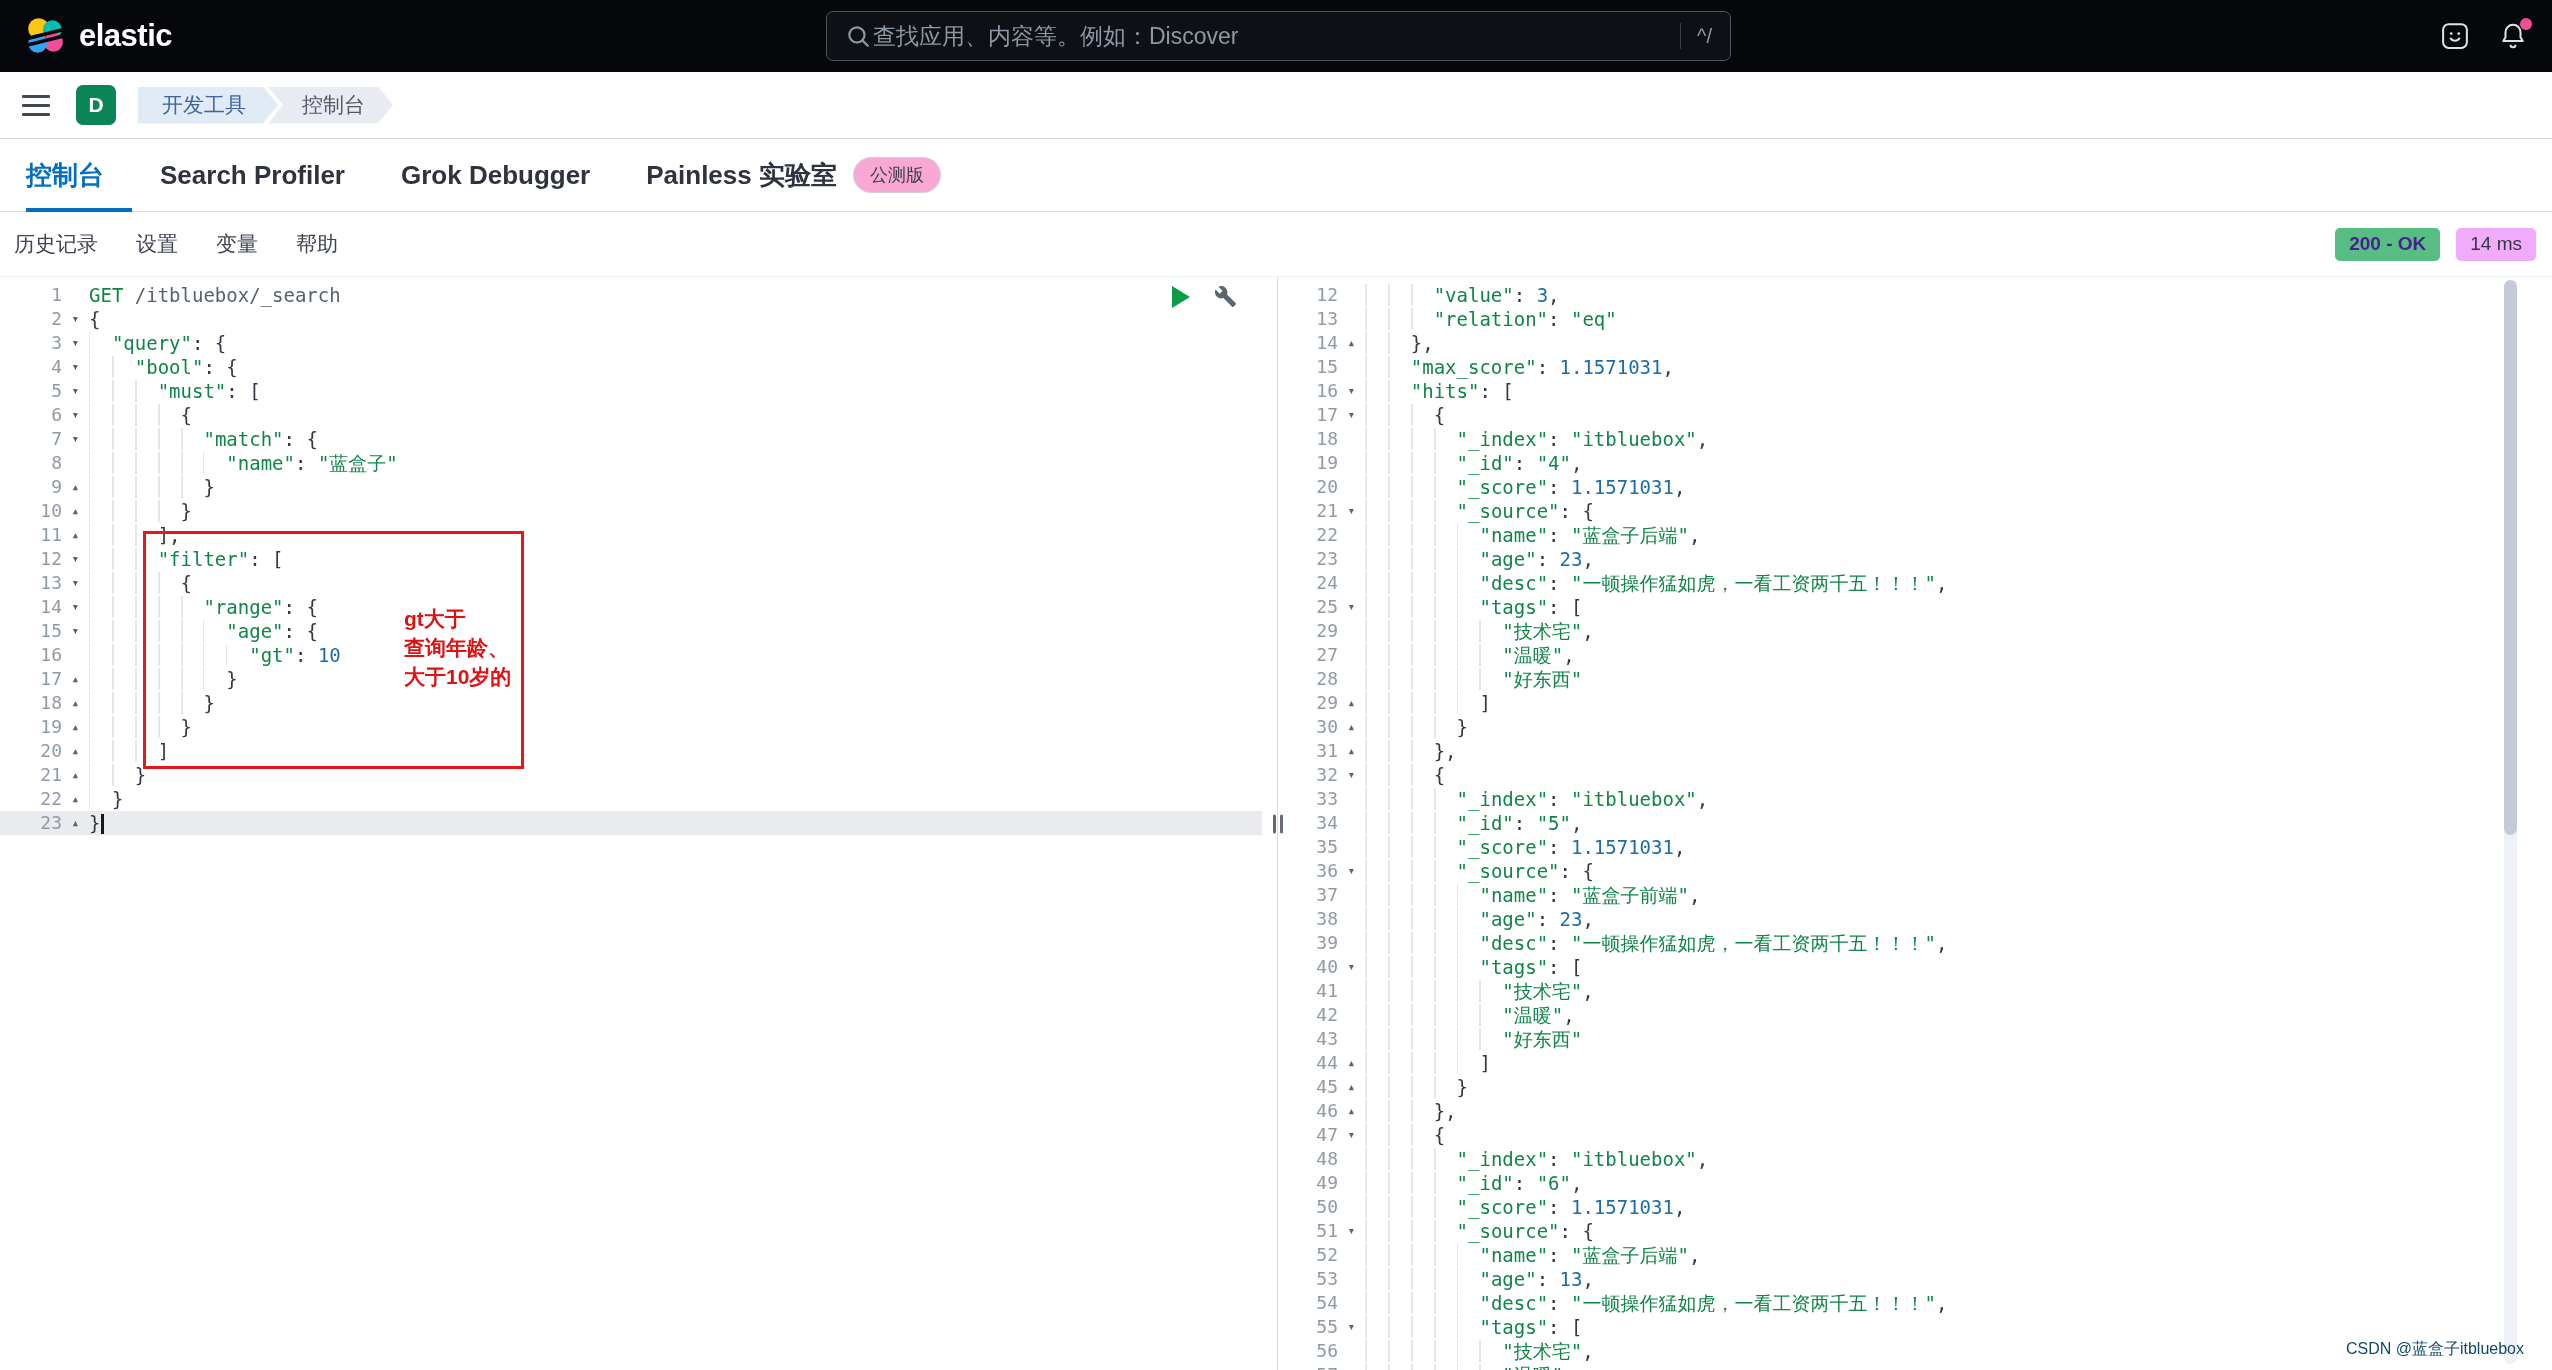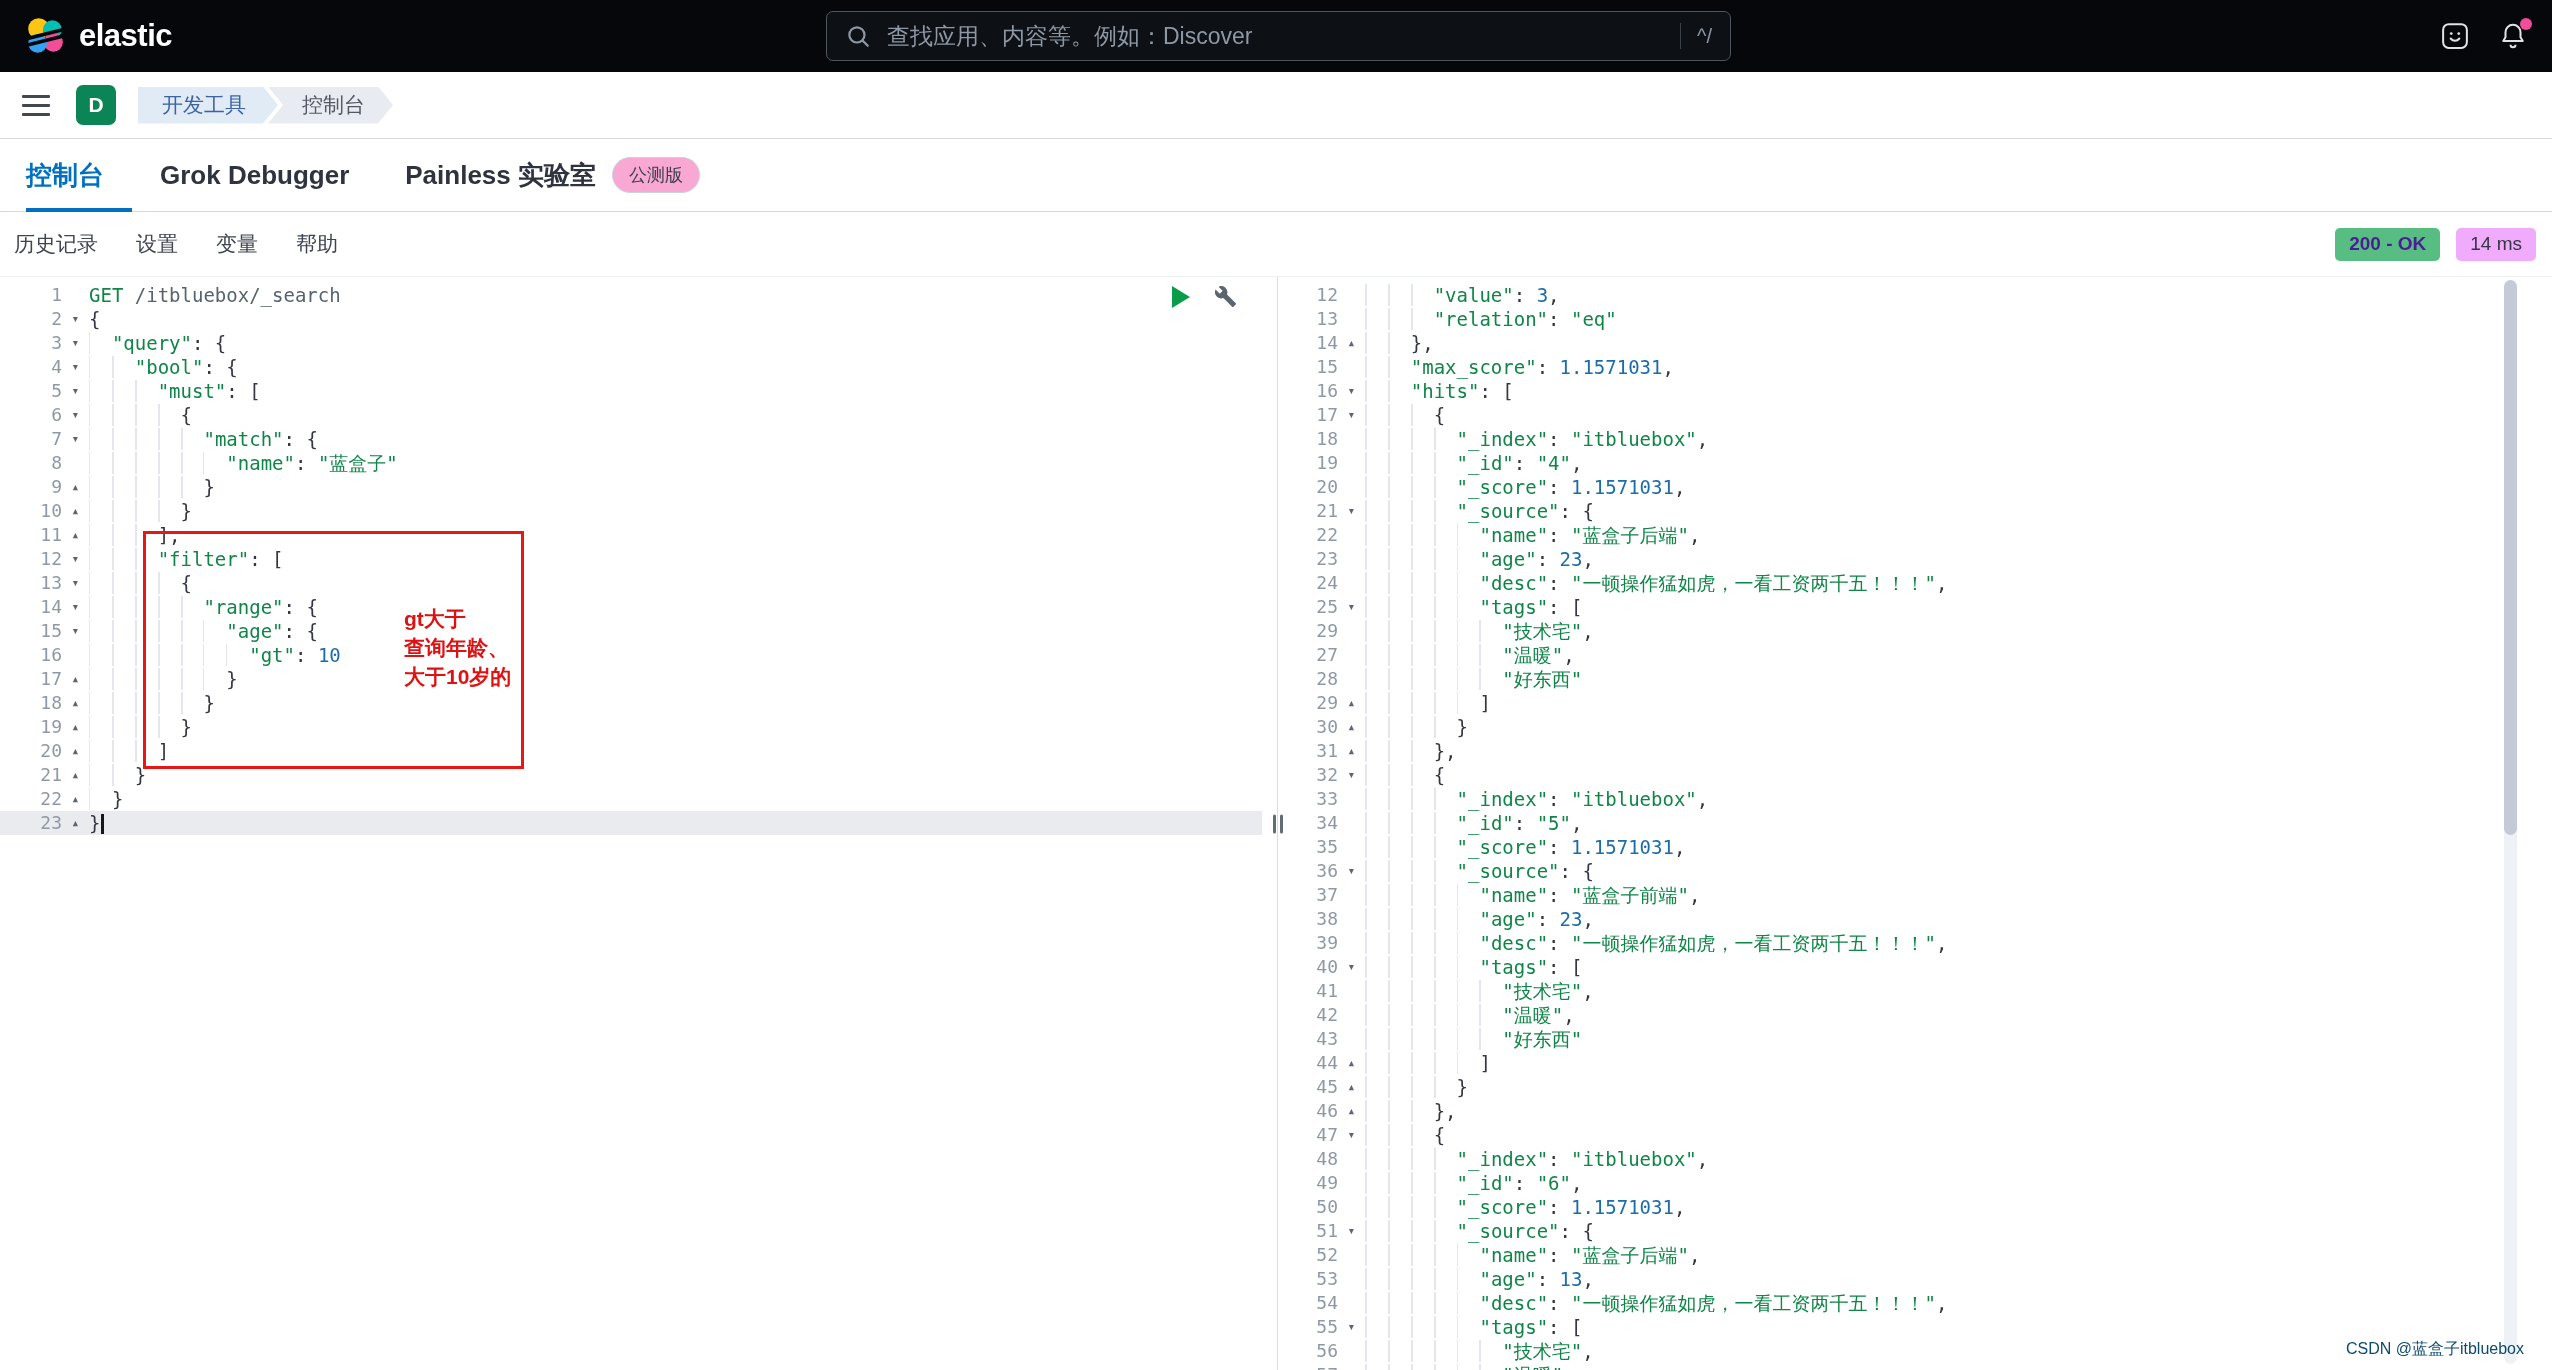--- a/index.html
+++ b/index.html
@@ -10,21 +10,21 @@
   }
   .app { position:relative; width:2552px; height:1370px; }
 
   
   .top-bar { position:relative; height:72px; background:#06070A; display:flex; align-items:center; }
   .brand { display:flex; align-items:center; gap:13px; padding-left:24px; }
   .brand-text { color:#fff; font-size:31px; font-weight:600; letter-spacing:-0.5px; }
   .search-bar {
     position:absolute; left:826px; top:11px; width:905px; height:50px;
     background:#0D1014; border:1px solid #50565F; border-radius:7px;
-    display:flex; align-items:center; padding:0 18px; gap:14px;
+    display:flex; align-items:center; padding:0 18px; 
   }
   .search-input { flex:1; background:transparent; border:none; outline:none; color:#D4DAE5; font-size:23px; font-family:inherit; }
   .search-input::placeholder { color:#8E98A5; }
   .search-kbd { color:#8E98A5; font-size:20px; padding-left:16px; border-left:1px solid #3A4047; height:26px; display:flex; align-items:center; }
   .header-actions { position:absolute; right:24px; top:0; height:72px; display:flex; gap:28px; align-items:center; }
   .icon-btn { position:relative; display:flex; cursor:pointer; }
   .notif-dot { position:absolute; top:-3px; right:-4px; width:12px; height:12px; border-radius:50%; background:#F04E98; }
 
   
   .nav-bar { height:67px; background:#fff; border-bottom:1px solid #D3DAE6; display:flex; align-items:center; padding-left:22px; }
@@ -147,20 +147,23 @@
     <span class="space-badge">D</span>
     <div class="breadcrumbs">
       <span class="crumb crumb-first">开发工具</span>
       <span class="crumb crumb-last">控制台</span>
     </div>
   </nav>
 
   <div class="tab-bar">
     <span class="tab active">
         <span>控制台</span>
+      </span>
+    <span class="tab">
+        <span>Search Profiler</span>
       </span>
     <span class="tab">
         <span>Grok Debugger</span>
       </span>
     <span class="tab">
       <span>Painless 实验室</span>
       <span class="beta-badge">公测版</span>
     </span>
   </div>
 

